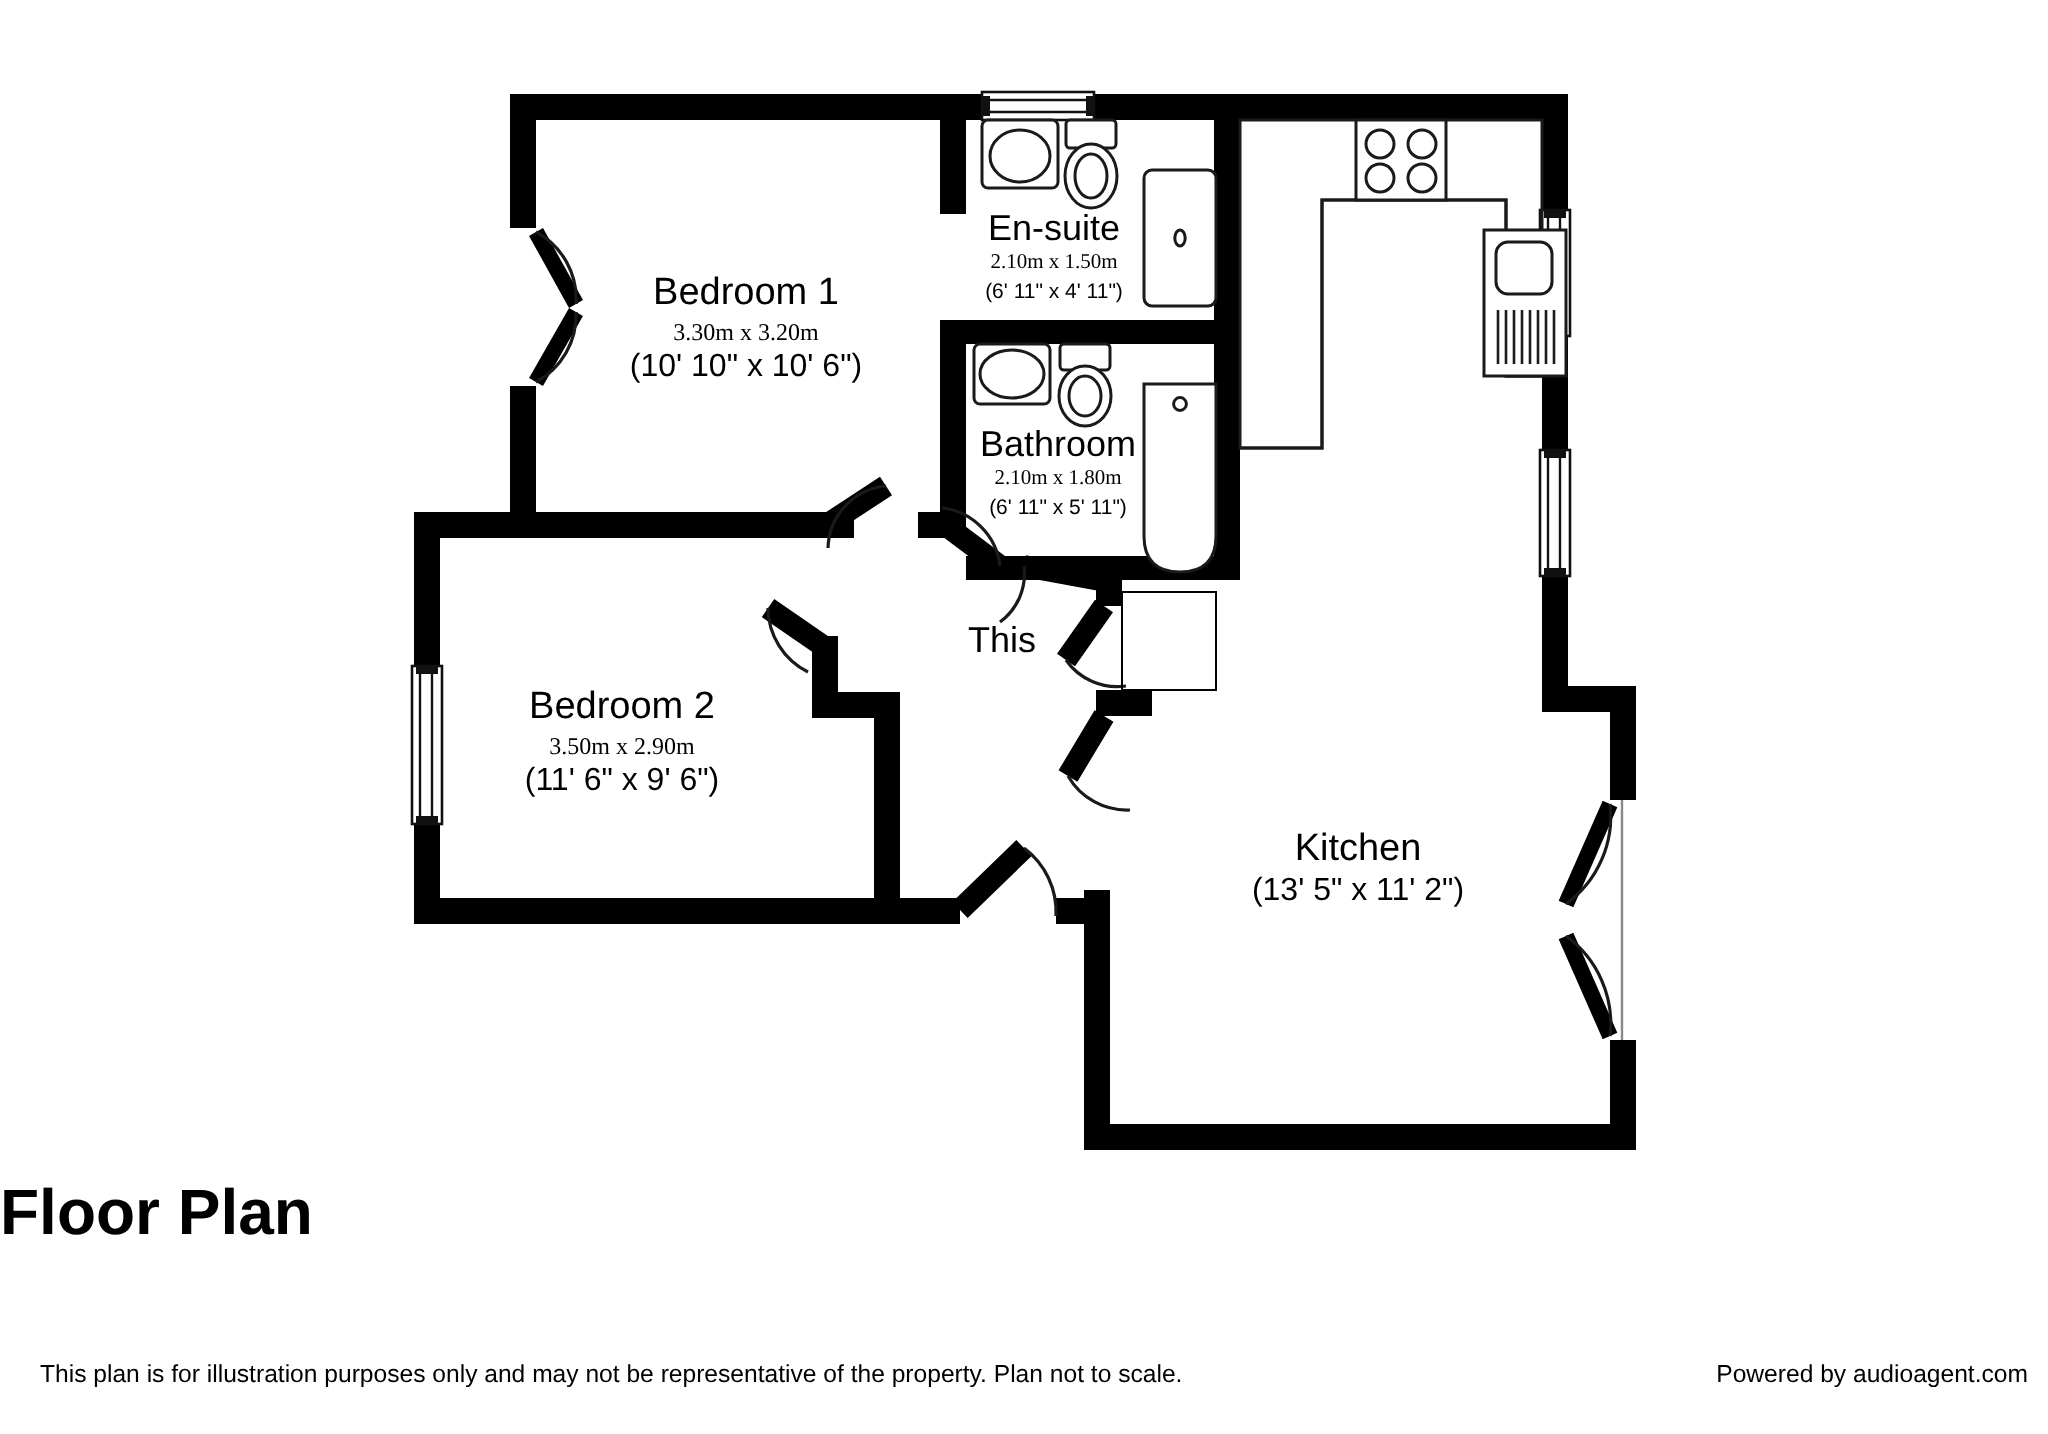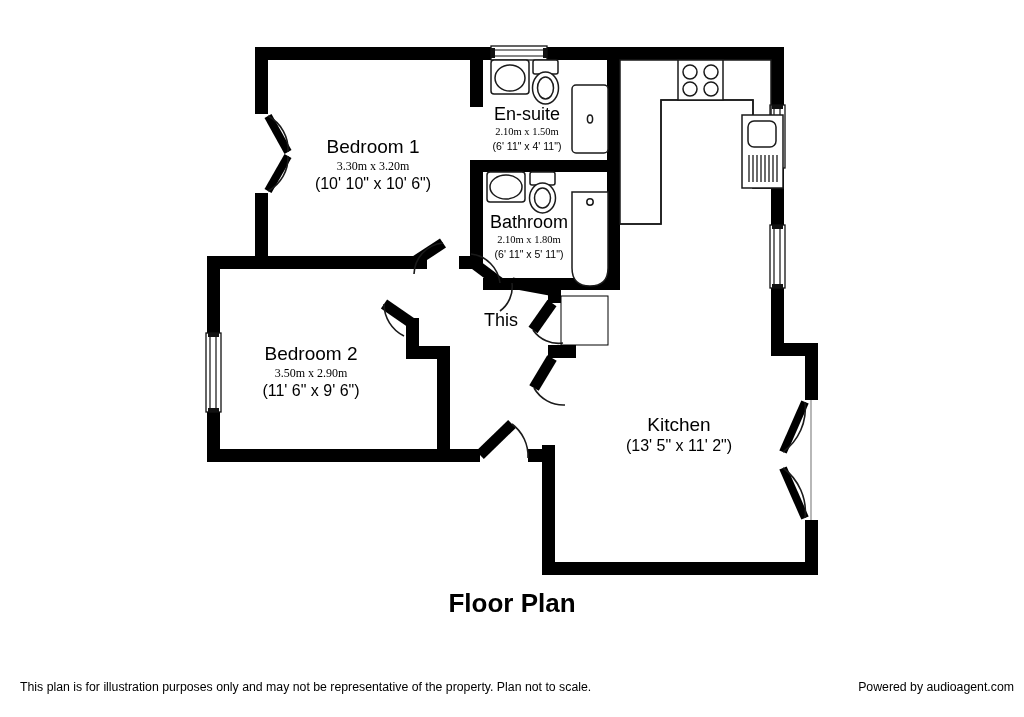--- a/index.html
+++ b/index.html
@@ -57,22 +57,22 @@
   .rl-small .rl-dim { font-size: 10.5px; margin-top: 1px; }
   .rl-small .rl-dim-imp { font-size: 10.5px; margin-top: 1px; }
   
   .rl-hall .rl-name { font-size: 18px; }
 
   #plan-title {
     position: absolute;
     left: 0;
     top: 588px;
     width: 1024px;
-    text-align: center;
-    font-size: 26px;
+    text-align: left;
+    font-size: 32px;
     font-weight: bold;
     letter-spacing: 0px;
   }
   #footer {
     position: absolute;
     left: 0;
     top: 655px;
     width: 1024px;
     height: 62px;
   }

